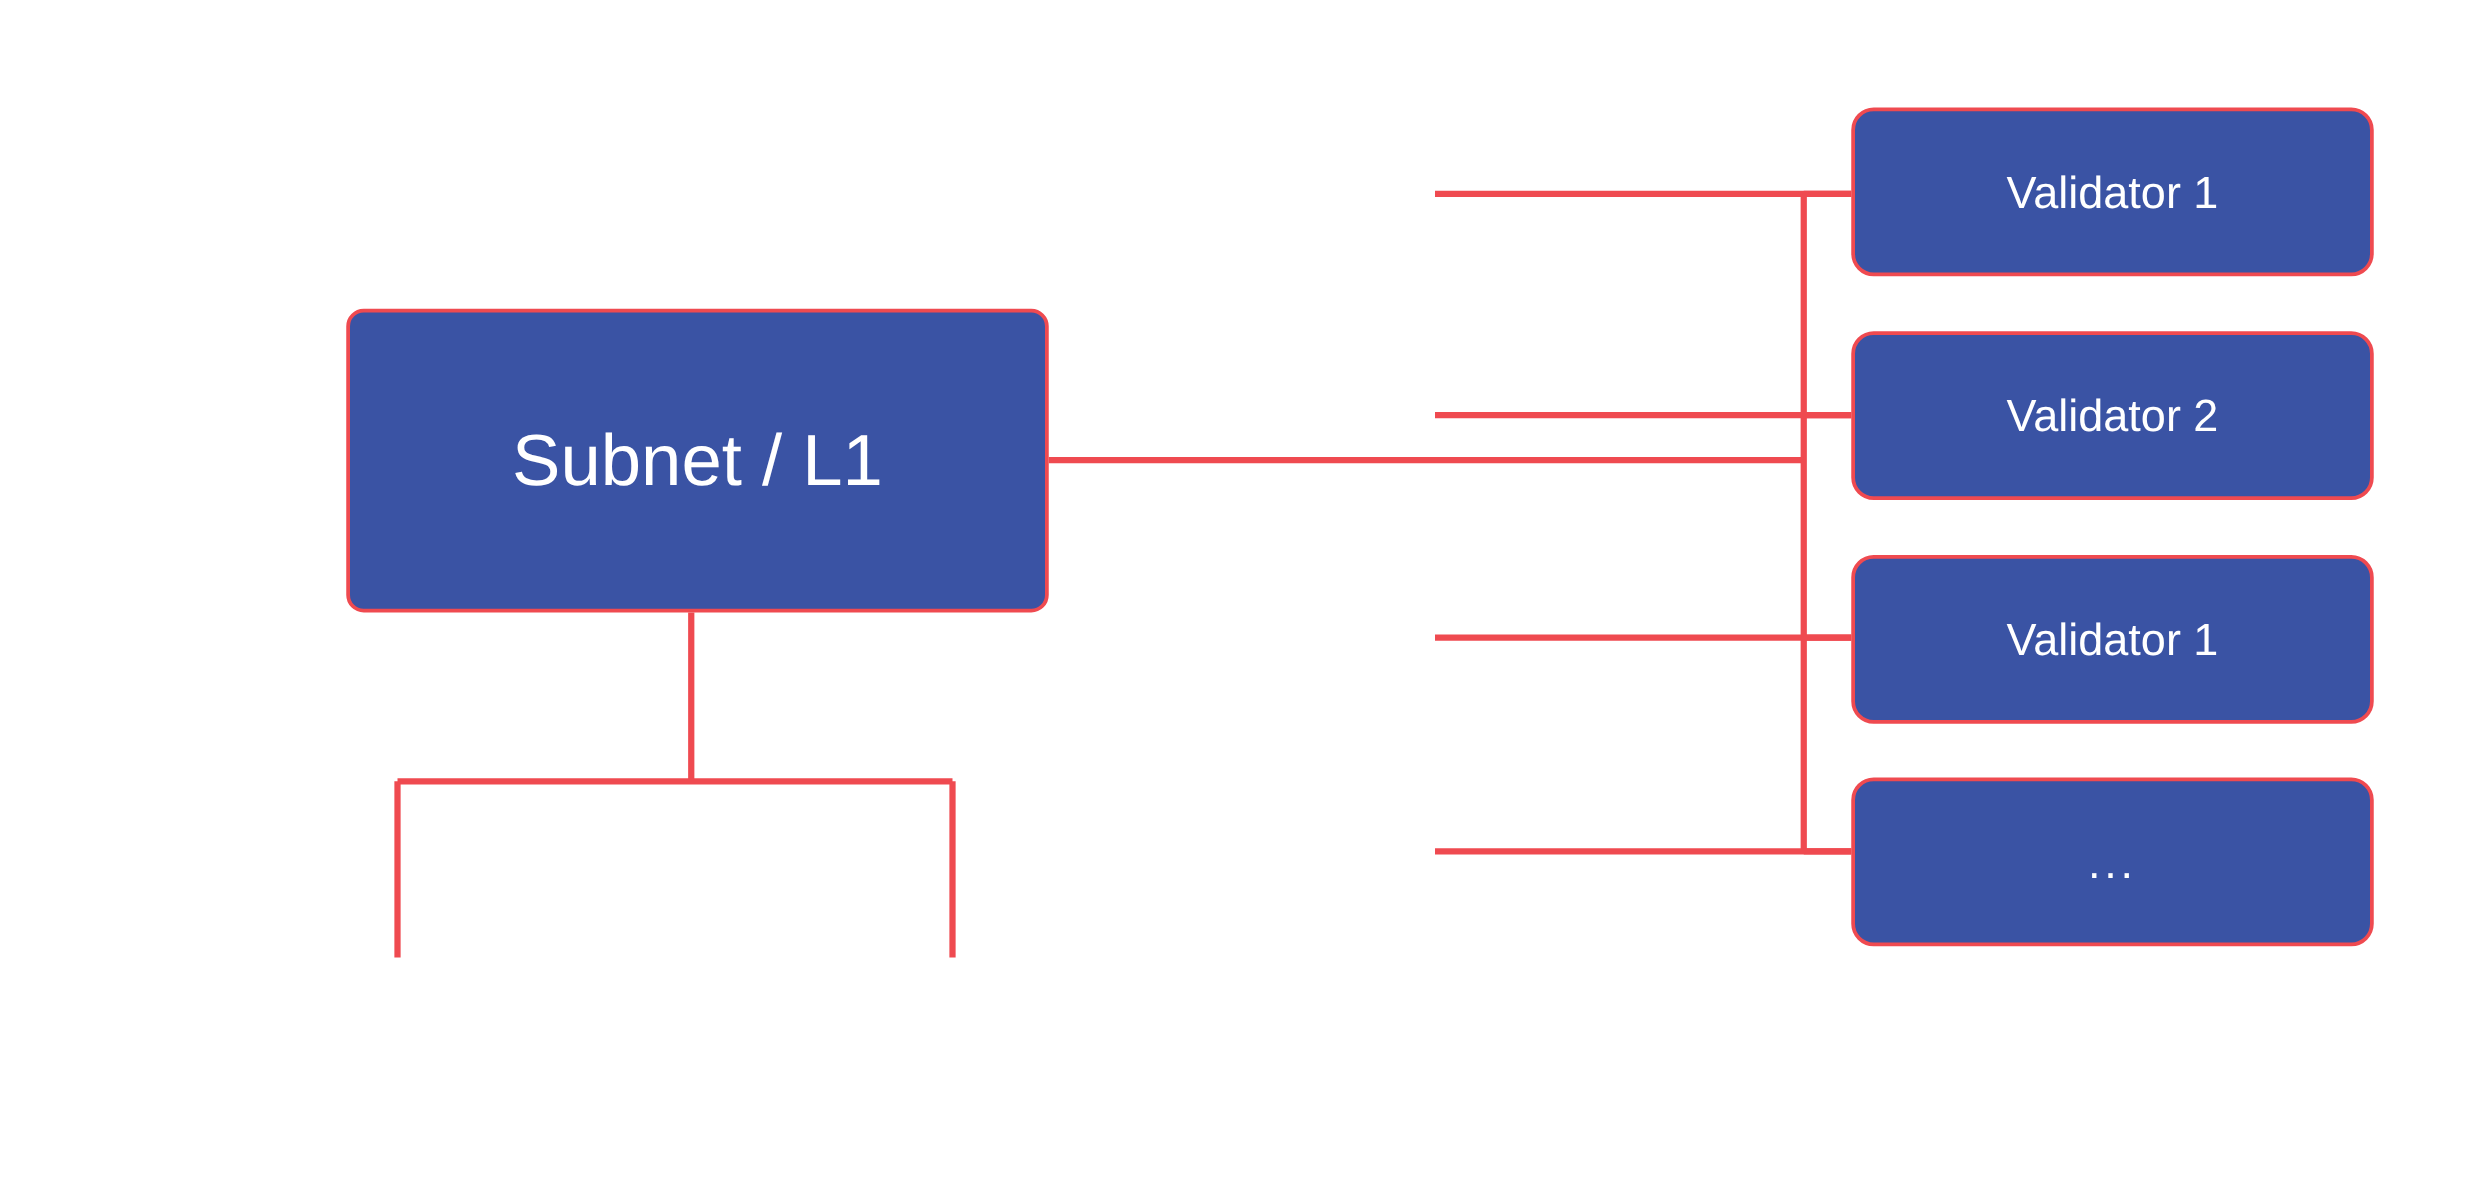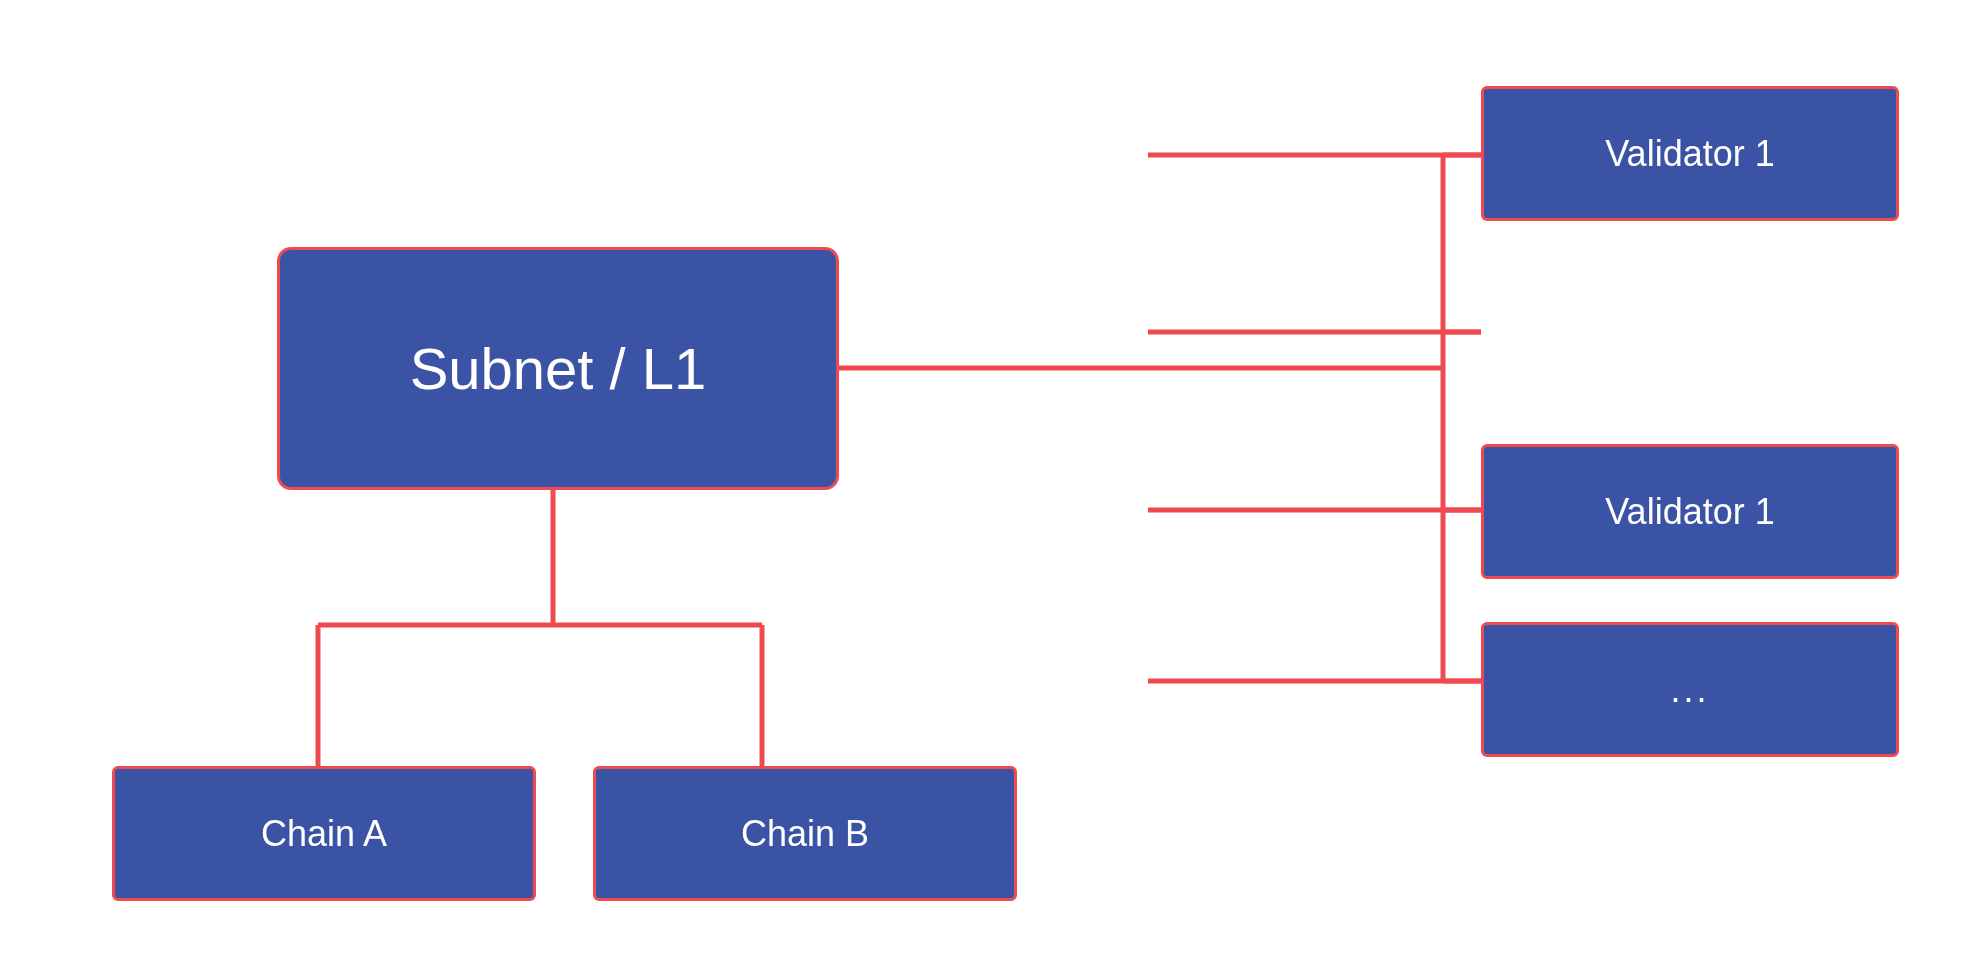--- a/index.html
+++ b/index.html
@@ -27,21 +27,21 @@
     pointer-events: none;
   }
   .node {
     position: absolute;
     box-sizing: border-box;
     display: flex;
     align-items: center;
     justify-content: center;
     background: #3A53A4;
     border: 3px solid #EF4A50;
-    border-radius: 6px;
+    border-radius: 18px;
     color: #ffffff;
     text-align: center;
     line-height: 1.1;
     white-space: nowrap;
     user-select: none;
   }
   .node-label {
     display: block;
   }
 
@@ -103,32 +103,29 @@
       <path d="M 318 625 L 762 625"></path>
       <path d="M 318 625 L 318 766"></path>
       <path d="M 762 625 L 762 766"></path>
     </g>
   </svg>
 
   <div class="node" id="node-subnet">
     <span class="node-label">Subnet / L1</span>
   </div>
 
-  <div class="node" id="node-chain-a">
-    <span class="node-label">Chain A</span>
-  </div>
 
-  <div class="node" id="node-chain-b">
-    <span class="node-label">Chain B</span>
-  </div>
 
   <div class="node" id="node-validator-1">
     <span class="node-label">Validator 1</span>
   </div>
 
+  <div class="node" id="node-validator-2">
+    <span class="node-label">Validator 2</span>
+  </div>
 
   <div class="node" id="node-validator-3">
     <span class="node-label">Validator 1</span>
   </div>
 
   <div class="node" id="node-ellipsis">
     <span class="node-label">...</span>
   </div>
 
 </div>

